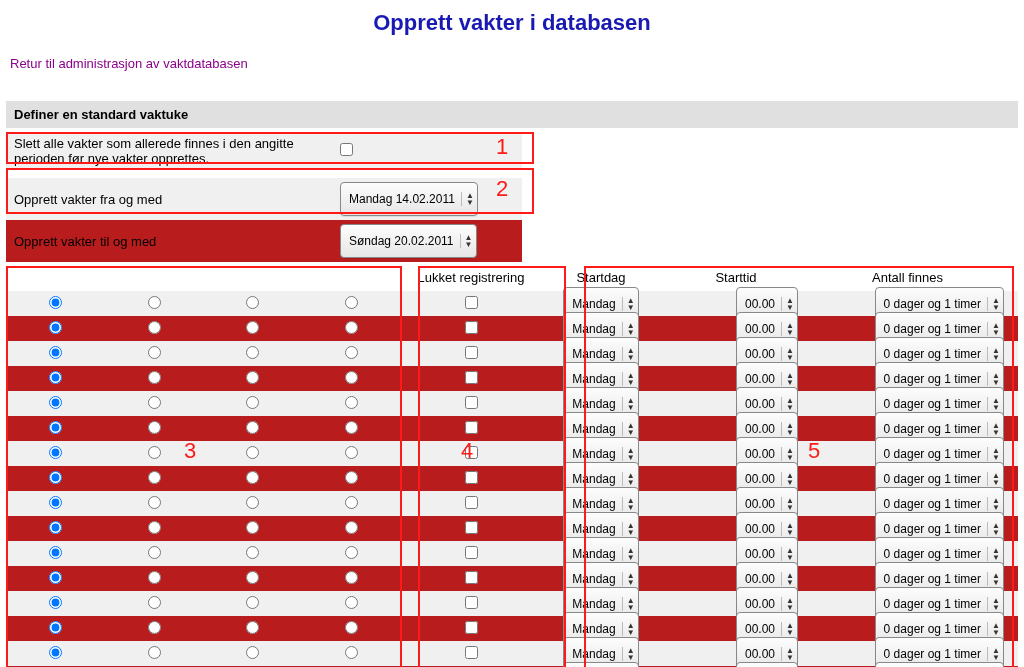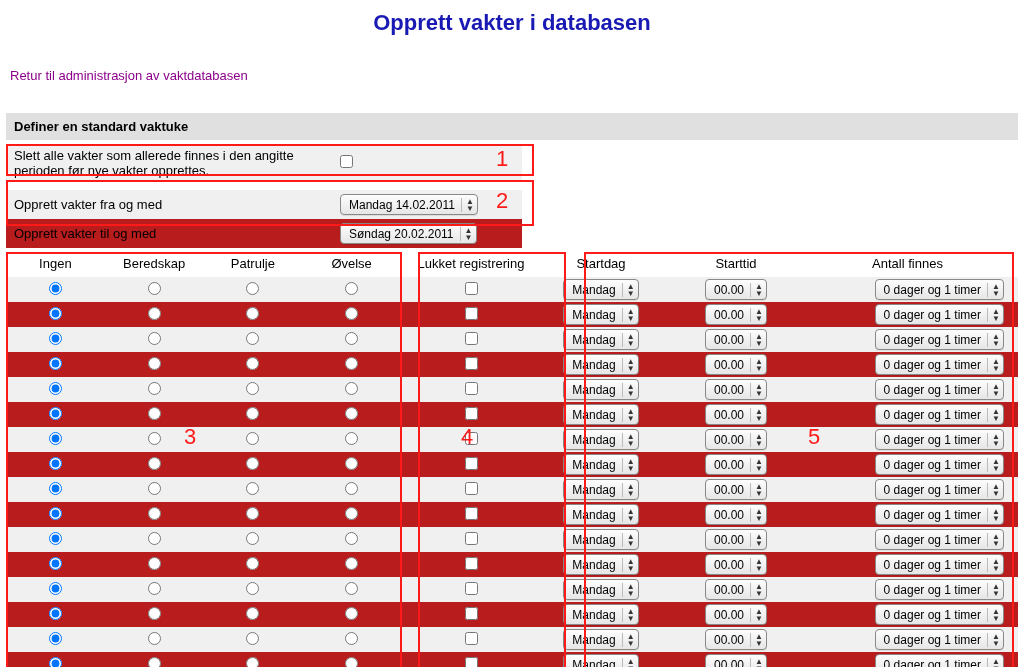--- a/index.html
+++ b/index.html
@@ -15,21 +15,21 @@
   .page-title {
     color: #1919b3;
     text-align: center;
     font-size: 22px;
     font-weight: bold;
     margin: 10px 0 20px;
   }
   .return-link {
     color: #8b008b;
     text-decoration: none;
-    margin: 12px 0 20px 10px;
+    margin: 0 0 20px 10px;
     display: inline-block;
   }
   .section-header {
     background: #e0e0e0;
     font-weight: bold;
     padding: 6px 8px;
     margin: 10px 6px 0 6px;
   }
   .config-table {
     border-collapse: collapse;
@@ -70,34 +70,34 @@
   .type-title { text-align: center; padding: 2px 0 2px; }
   .data-row {
     display: flex;
     align-items: center;
     height: 25px;
     margin-bottom: 0;
   }
   .type-cells { display: flex; width: 395px; }
   .type-cells span { flex: 1; text-align: center; }
   .closed-cell { width: 140px; text-align: center; }
-  .right-cells { flex: 1; display: flex; }
+  .right-cells { flex: 1; display: flex; gap: 31px; }
   .rc-start { width: 120px; text-align: center; }
   .rc-time  { width: 150px; text-align: center; }
   .rc-hours { flex: 1; text-align: right; padding-right: 14px; }
   input[type=radio], input[type=checkbox] {
     margin: 0;
   }
   .mac-select {
     display: inline-flex;
     align-items: center;
     border: 1px solid #888;
     border-radius: 4px;
     background: linear-gradient(#fdfdfd,#e6e6e6);
-    height: 21px;
+    height: 34px;
     padding: 0 4px 0 8px;
     font-size: 12px;
     cursor: default;
     box-shadow: 0 1px 0 rgba(0,0,0,0.08);
   }
   .mac-select .arrows {
     margin-left: 6px;
     width: 12px;
     text-align: center;
     font-size: 8px;
@@ -168,26 +168,20 @@
   <div class="red-box" style="left:412px; top:0px; width:148px; height:446px;"></div>
   <div class="red-num" style="left:455px; top:172px;">4</div>
 
   <div class="red-box" style="left:578px; top:0px; width:430px; height:446px;"></div>
   <div class="red-num" style="left:802px; top:172px;">5</div>
 
   <div style="width:100%;">
 
     <div class="hdr-row">
       <div class="type-col">
-        <div class="type-hdrs">
-          <span>Ingen</span>
-          <span>Beredskap</span>
-          <span>Patrulje</span>
-          <span>Øvelse</span>
-        </div>
       </div>
       <div class="closed-col" style="display:flex;align-items:flex-end;justify-content:center;">
         <span>Lukket registrering</span>
       </div>
       <div class="right-col" style="display:flex;align-items:flex-end;">
         <div class="rc-start"><span>Startdag</span></div>
         <div class="rc-time"><span>Starttid</span></div>
         <div class="rc-hours" style="text-align:center;"><span>Antall finnes</span></div>
       </div>
     </div>

